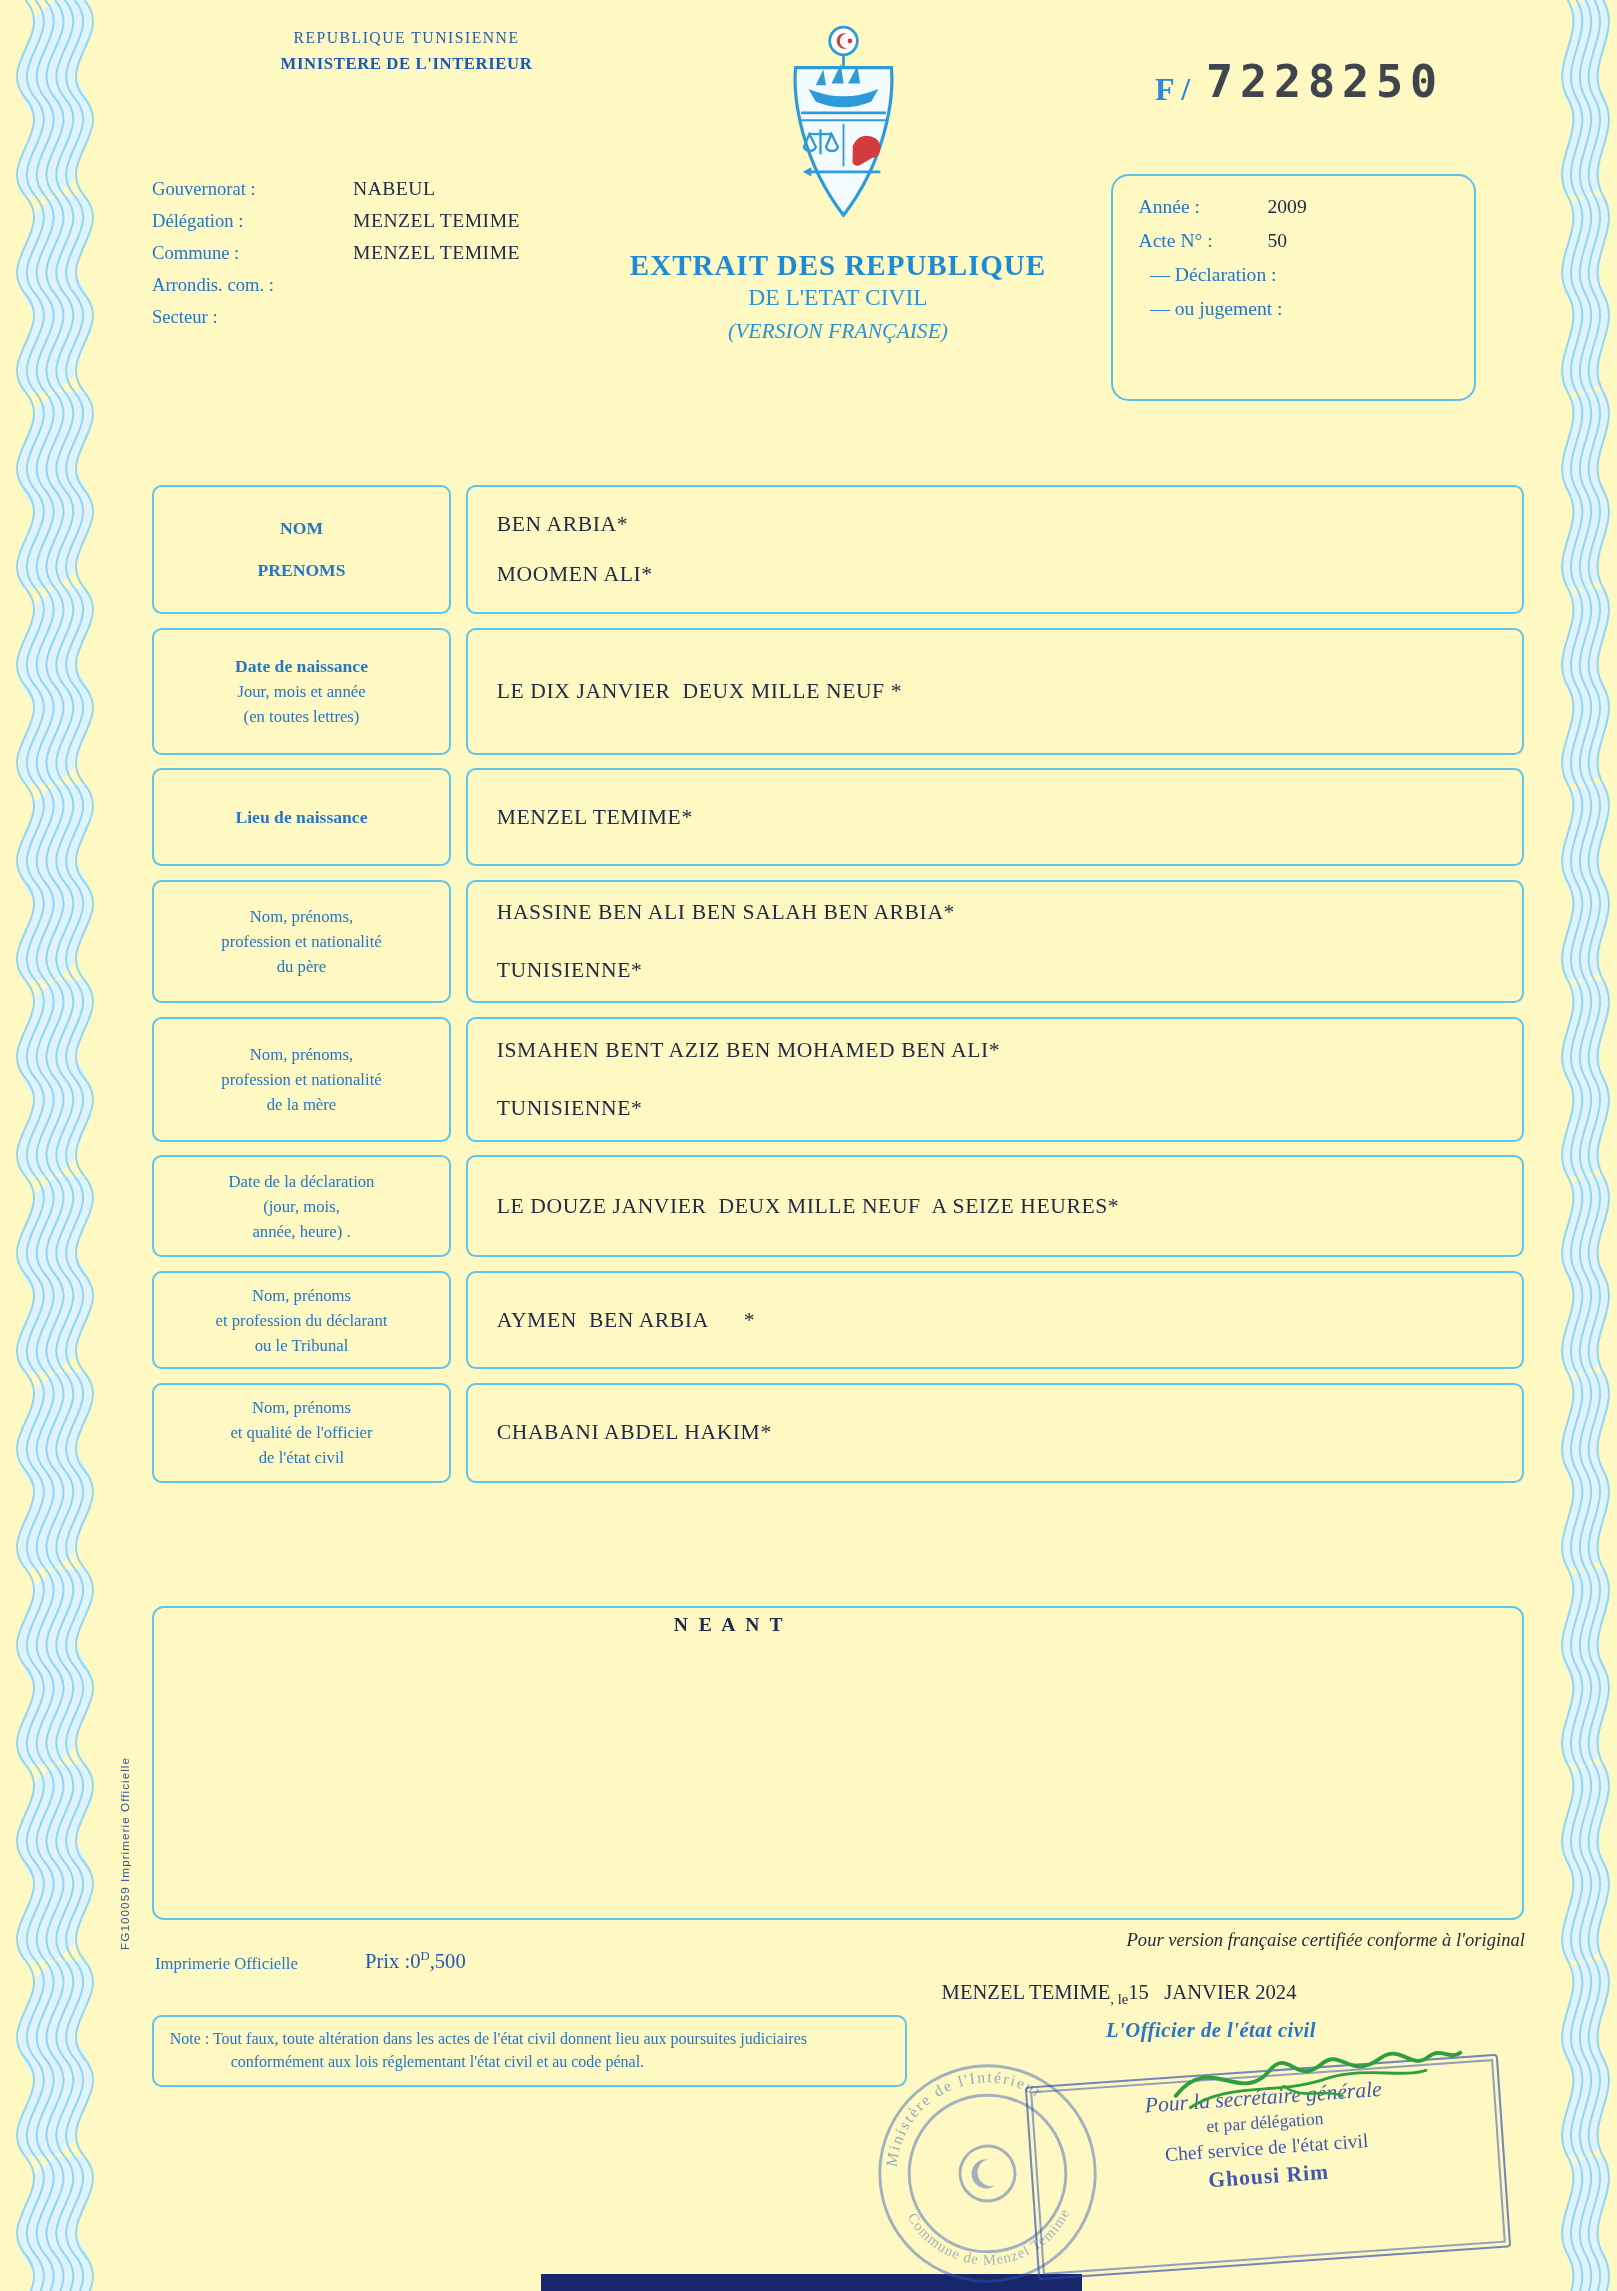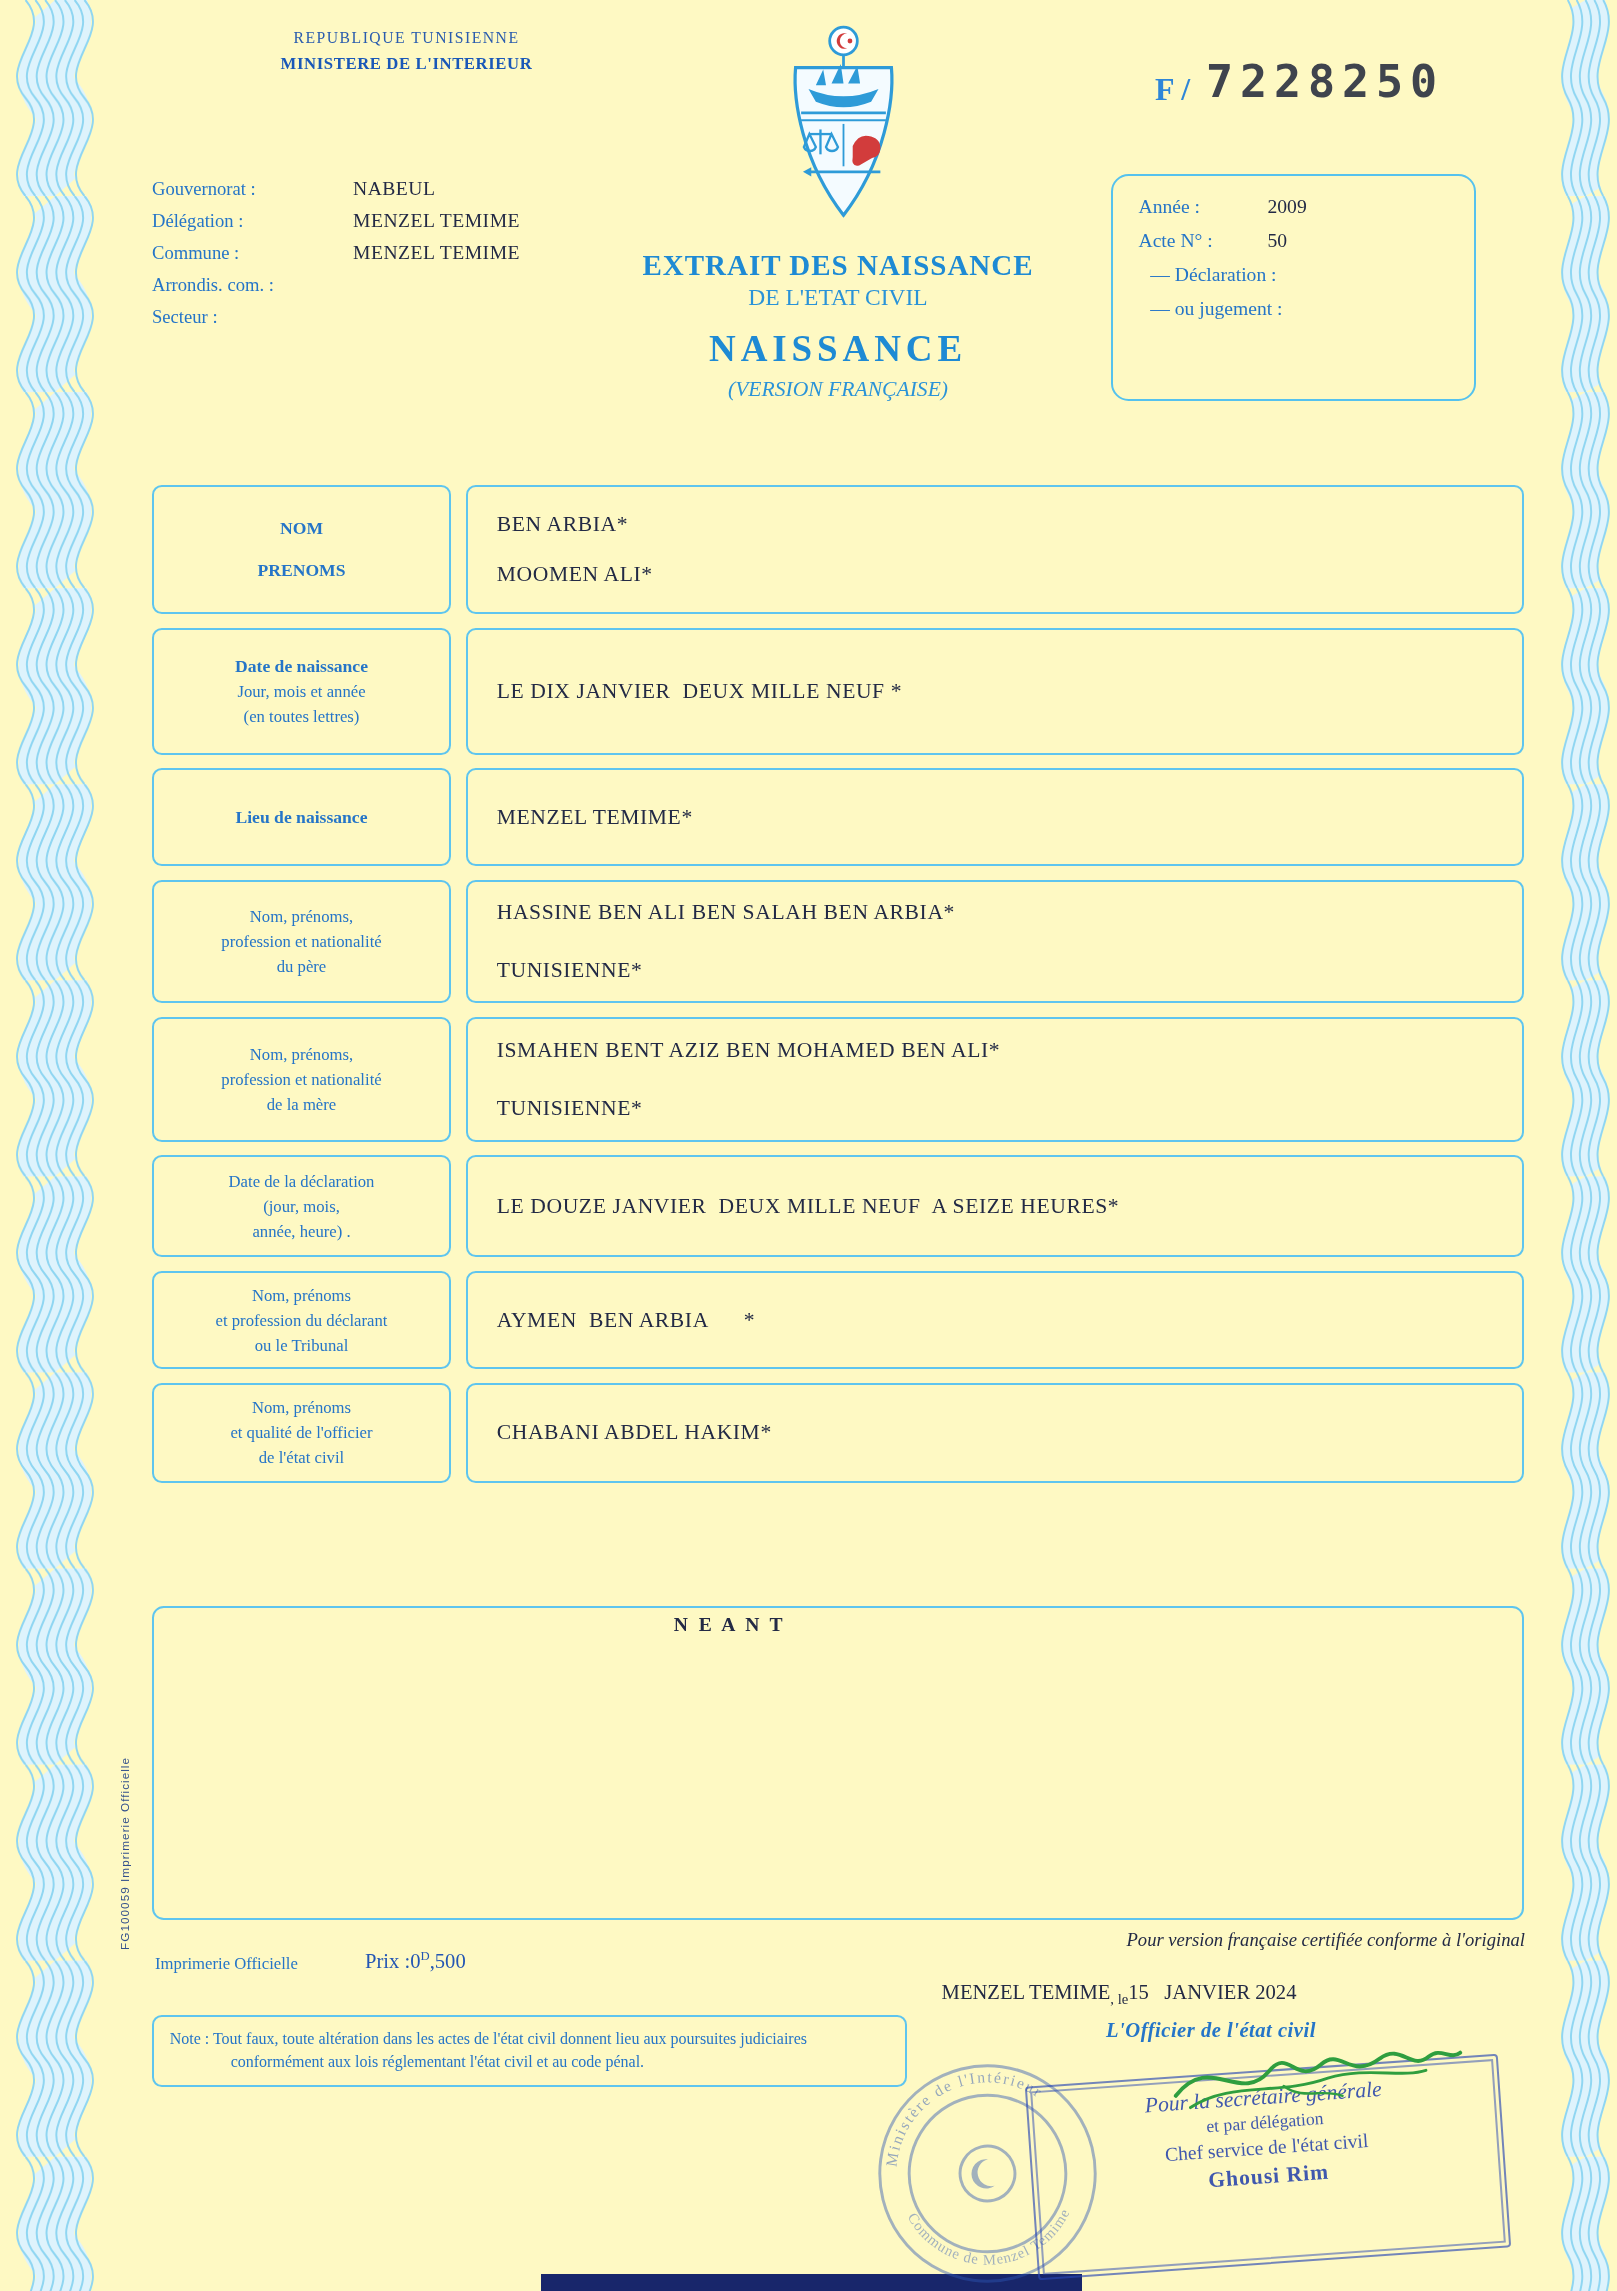--- a/index.html
+++ b/index.html
@@ -198,23 +198,22 @@
     </div>
     <div class="acte-row">
       <span class="acte-label dash">— Déclaration :</span>
     </div>
     <div class="acte-row">
       <span class="acte-label dash">— ou jugement :</span>
     </div>
   </div>
 
   <div class="titles">
-    <div class="t1">EXTRAIT DES NAISSANCE</div>
+    <div class="t1">EXTRAIT DES REPUBLIQUE</div>
     <div class="t2">DE L'ETAT CIVIL</div>
-    <div class="t3">NAISSANCE</div>
     <div class="t4">(VERSION FRANÇAISE)</div>
   </div>
 
   <div class="form">
 
     <div class="row" style="height:129px">
       <div class="lbox">
         <span class="ll b sp">NOM</span>
         <span class="ll b sp">PRENOMS</span>
       </div>

